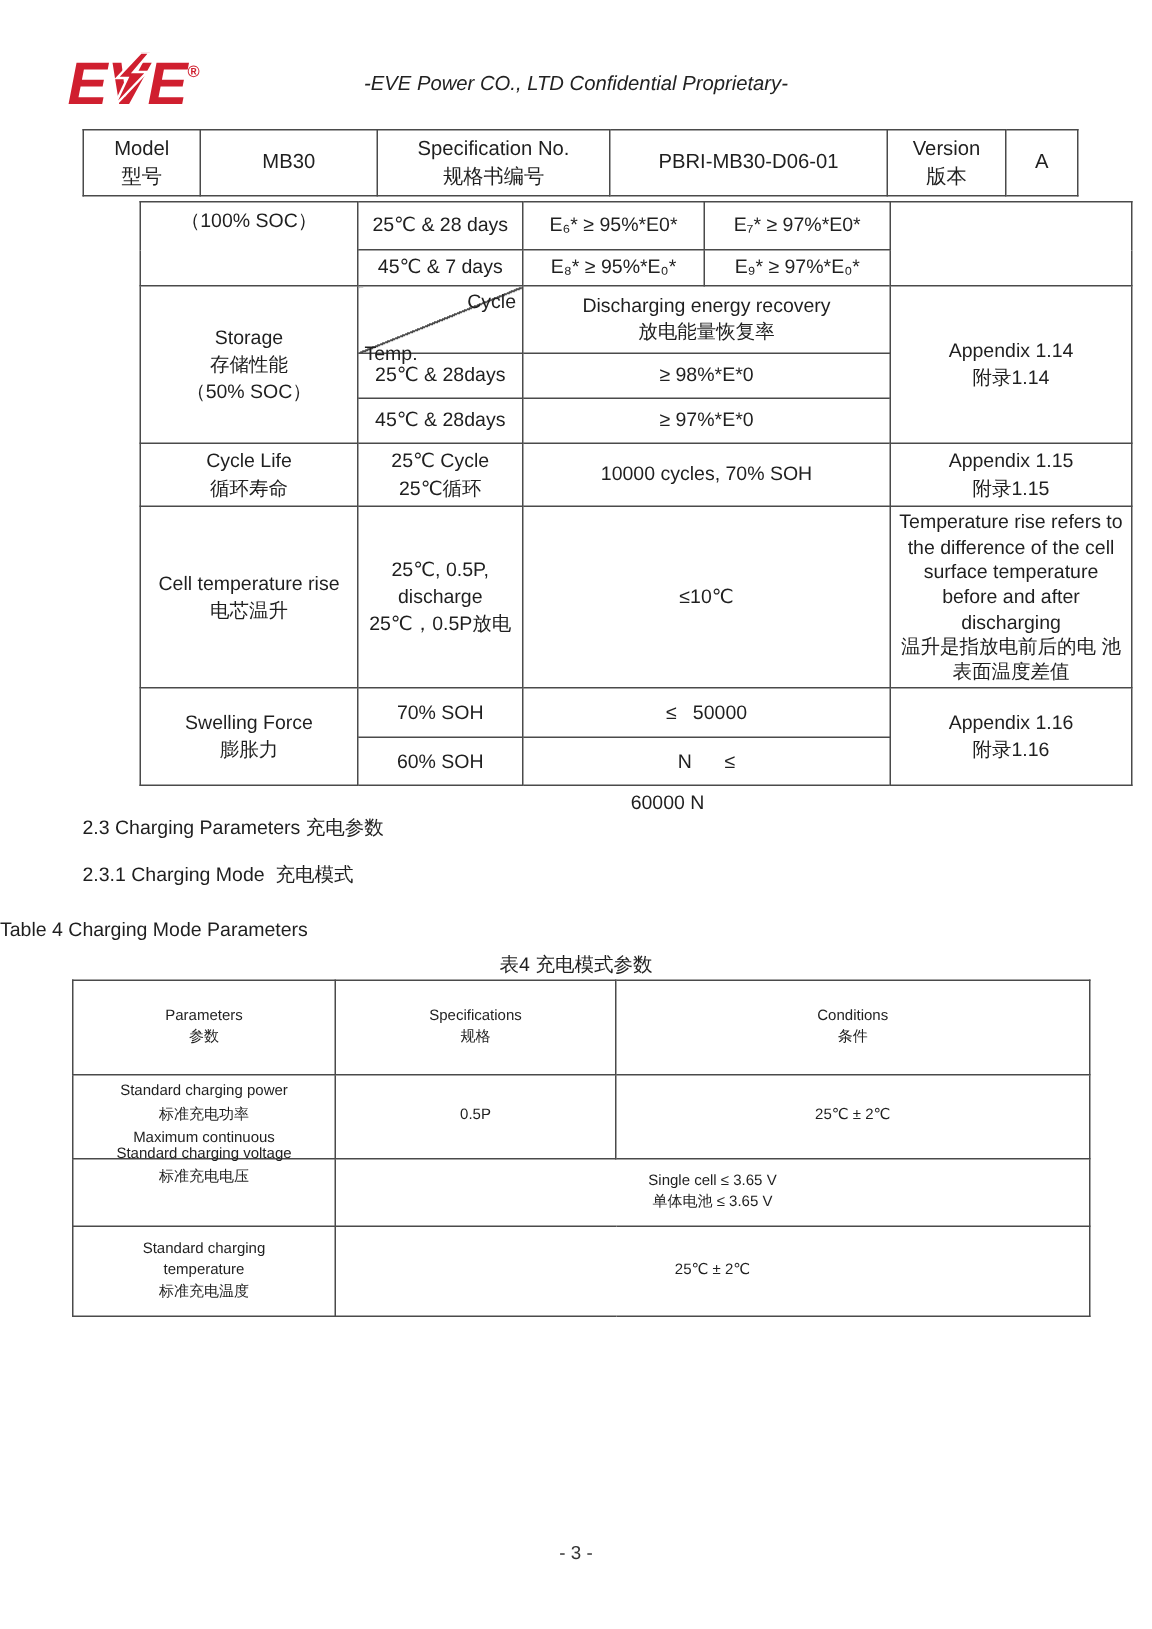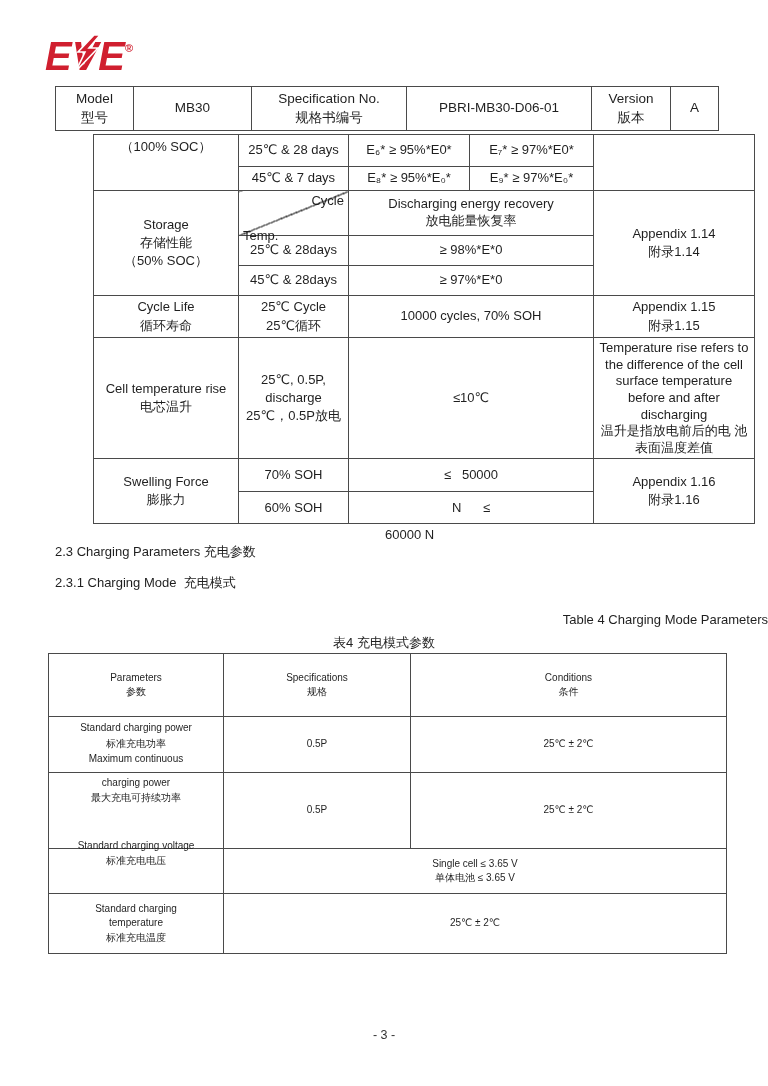--- a/index.html
+++ b/index.html
@@ -38,44 +38,45 @@
   .diag{
     position:relative;padding:0;
     background:linear-gradient(to bottom right,
       transparent calc(50% - 0.7px),#4a4a4a calc(50% - 0.7px),
       #4a4a4a calc(50% + 0.7px),transparent calc(50% + 0.7px));
   }
   .diag-items{position:absolute;top:1px;right:4px;font-size:13px;}
   .diag-temp{position:absolute;top:36px;left:4px;font-size:13px;}
   .note-cell{font-size:12.3px;line-height:1.28;padding:2px 4px;}
   
-  .overflow-n{position:absolute;left:385px;top:527px;width:120px;font-size:13px;}
+  .overflow-n{position:absolute;left:385px;top:527px;width:120px;text-align:center;font-size:13px;}
   .section-1{position:absolute;left:55px;top:543px;font-size:13px;}
   .section-2{position:absolute;left:55px;top:574px;font-size:13px;}
-  .caption-en{position:absolute;left:0;top:612px;width:768px;text-align:right;font-size:13px;}
+  .caption-en{position:absolute;left:0;top:612px;width:768px;text-align:left;font-size:13px;}
   .caption-zh{position:absolute;left:0;top:634px;width:768px;text-align:center;font-size:13px;}
   
   .t4-wrap{position:absolute;left:48px;top:653px;}
   .t4 td{font-size:10px;line-height:1.45;}
   .raise{position:relative;top:-13px;}
   
   .footer{position:absolute;left:0;top:1028px;width:768px;text-align:center;font-size:12.5px;color:#333;}
 </style>
 </head>
 <body>
 
 <div class="page">
 
   <div class="logo">
     <span class="logo-text">EVE</span><span class="logo-reg">®</span>
     <svg class="logo-bolt" width="26" height="38" viewBox="0 0 26 38">
       <polygon points="19,0 3,17 10,17 1,36 23,13 14,13 25,0" fill="#d01f2f" stroke="#ffffff" stroke-width="1.6"></polygon>
     </svg>
   </div>
 
+  <div class="confidential">-EVE Power CO., LTD Confidential Proprietary-</div>
 
   <table class="doc-header">
     <colgroup>
         <col style="width:78px">
         <col style="width:118px">
         <col style="width:155px">
         <col style="width:185px">
         <col style="width:79px">
         <col style="width:48px">
       </colgroup>
@@ -196,26 +197,20 @@
       <td class="pre">Conditions
 条件</td>
     </tr>
     <tr style="height:56px">
       <td class="pre v-top" style="line-height:1.55">Standard charging power
 标准充电功率
 Maximum continuous</td>
       <td>0.5P</td>
       <td>25℃ ± 2℃</td>
     </tr>
-    <tr style="height:76px">
-      <td class="pre v-top">charging power
-最大充电可持续功率</td>
-      <td>0.5P</td>
-      <td>25℃ ± 2℃</td>
-    </tr>
     <tr style="height:45px">
       <td class="v-top">
         <div class="pre raise">Standard charging voltage
 标准充电电压</div>
       </td>
       <td class="pre" colspan="2">Single cell ≤ 3.65 V
 单体电池 ≤ 3.65 V</td>
     </tr>
     <tr style="height:60px">
       <td class="pre">Standard charging

